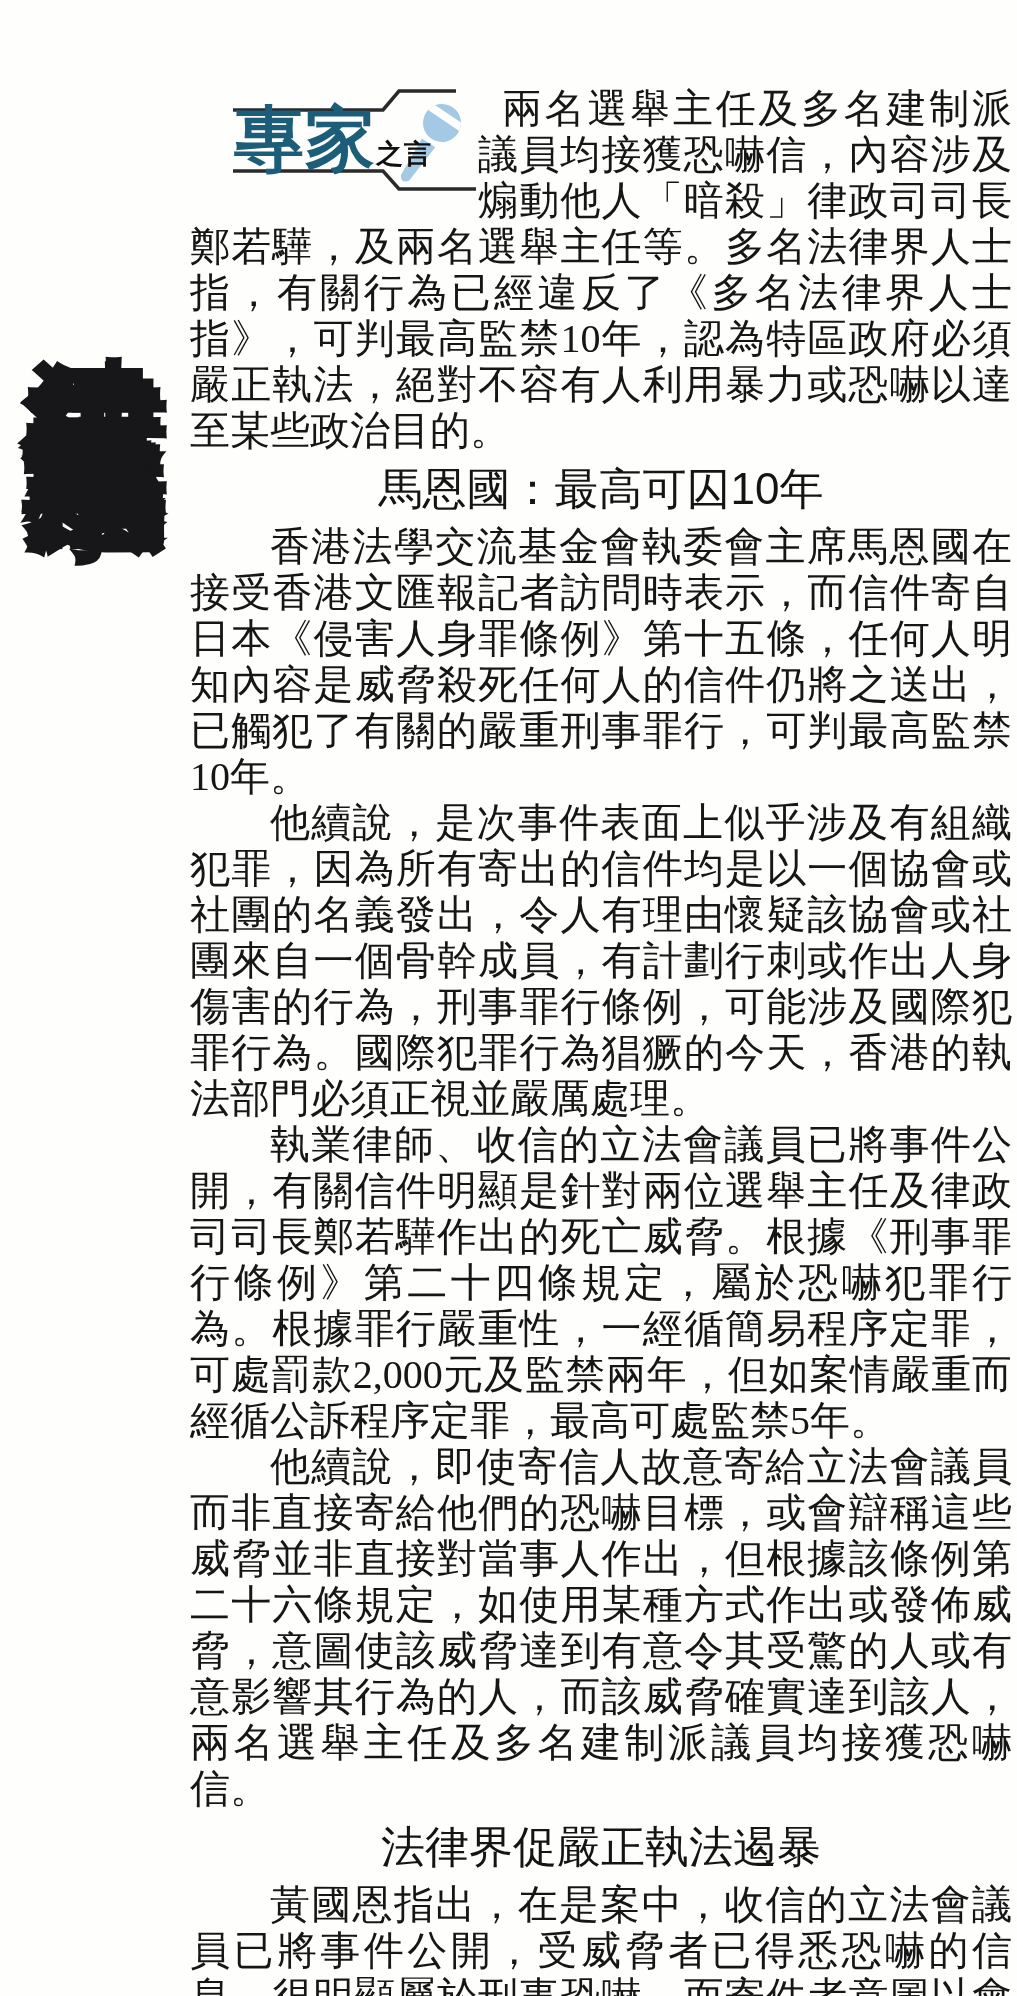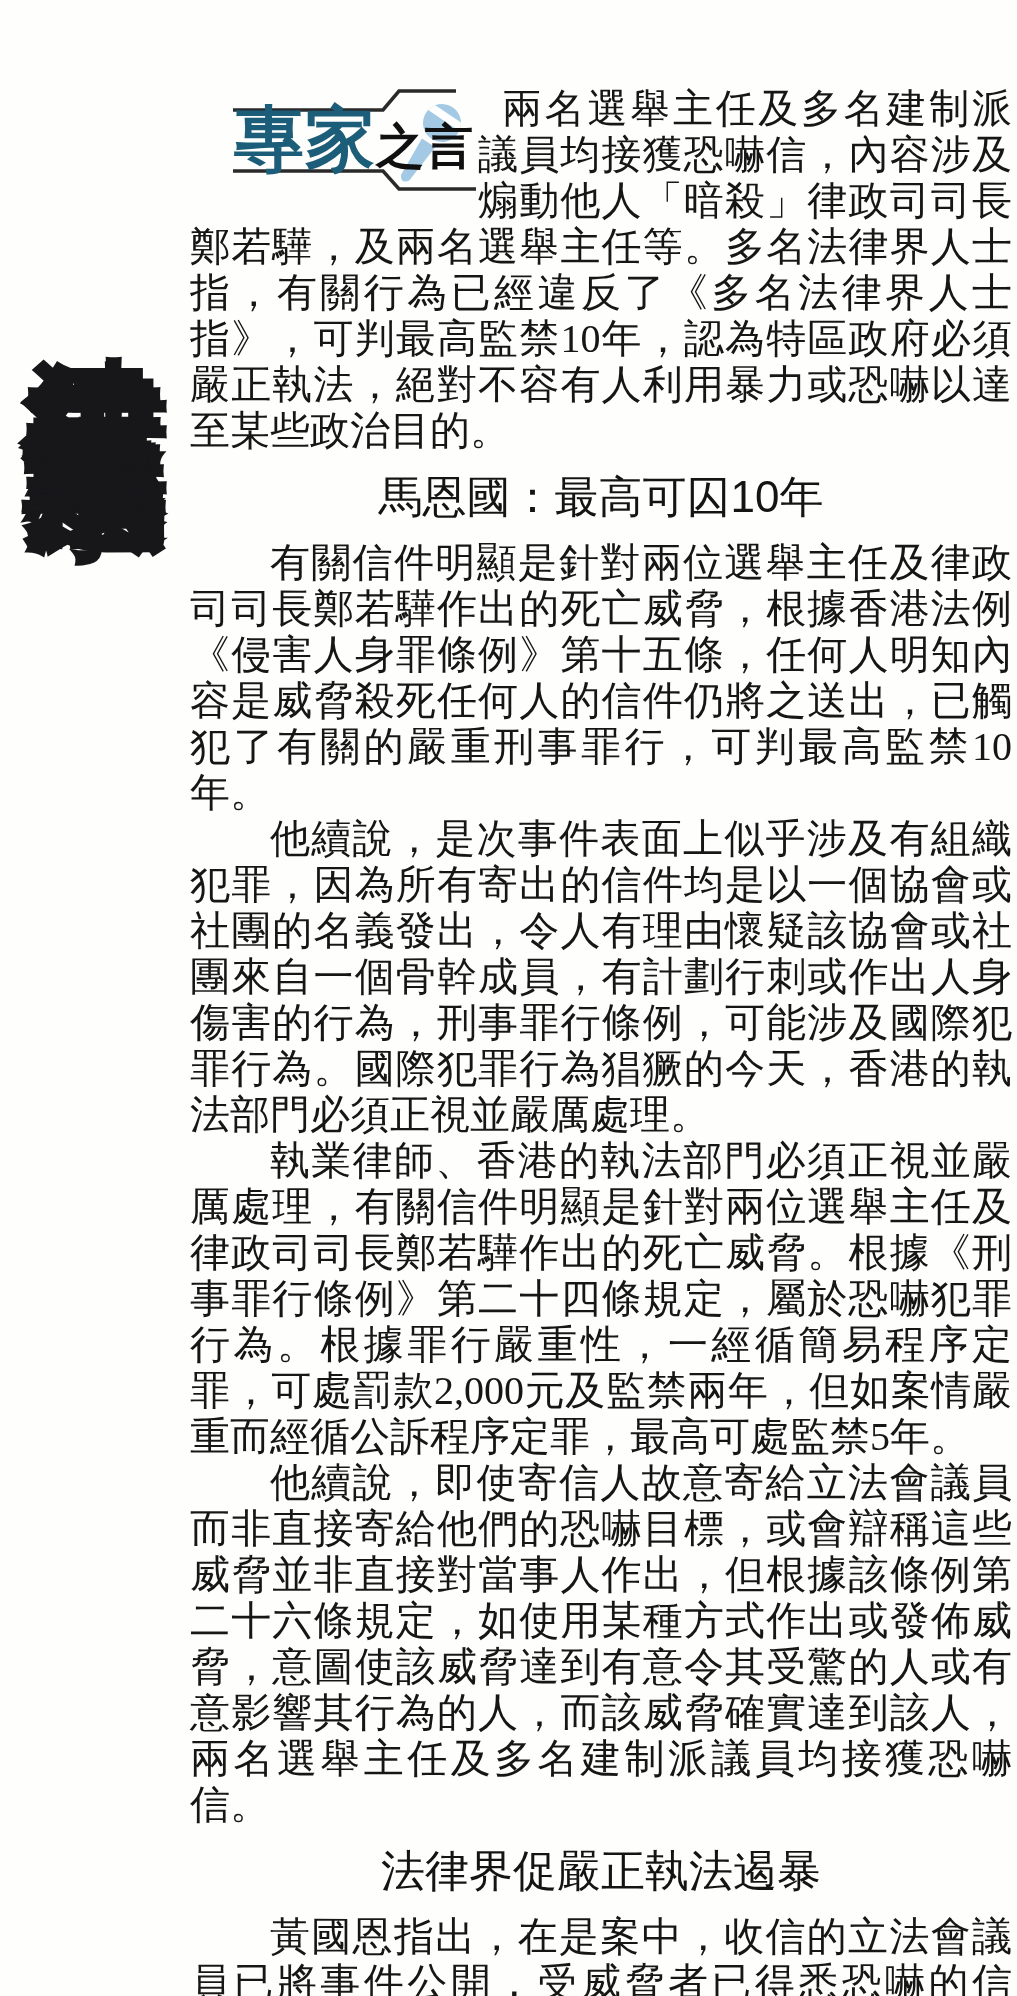--- a/index.html
+++ b/index.html
@@ -49,30 +49,30 @@
     position:absolute; left:0; top:0;
     overflow:visible;
   }
   .badge-label {
     position:absolute; left:44px; top:30px;
     white-space:nowrap;
     font-family:"Liberation Sans","DejaVu Sans",sans-serif;
     font-weight:700;
   }
   .badge-strong { font-size:70px; letter-spacing:1px; }
-  .badge-rest   { font-size:48px; color:#101010; letter-spacing:1px; }
+  .badge-rest   { font-size:27px; color:#101010; letter-spacing:1px; }
   
   .section-heading {
     clear:both;
     text-align:center;
     font-family:"Liberation Sans","DejaVu Sans",sans-serif;
     font-weight:500;
     font-size:44px;
     line-height:46px;
-    margin:20px 0;
+    margin:12px 0;
     color:#141414;
   }
 </style>
 </head>
 <body>
 
 <div class="page">
 
   <div class="headline-vertical">法律界促嚴正執法遏暴</div>
 
@@ -97,23 +97,23 @@
       </svg>
       <div class="badge-label">
         <span class="badge-strong" style="color:#1c5e79">專家</span><span class="badge-rest">之言</span>
       </div>
     </div>
 
     <p class="lead">兩名選舉主任及多名建制派議員均接獲恐嚇信，內容涉及煽動他人「暗殺」律政司司長鄭若驊，及兩名選舉主任等。多名法律界人士指，有關行為已經違反了《多名法律界人士指》，可判最高監禁10年，認為特區政府必須嚴正執法，絕對不容有人利用暴力或恐嚇以達至某些政治目的。</p>
 
     <h2 class="section-heading">馬恩國：最高可囚10年</h2>
 
-    <p class="para">有關信件明顯是針對兩位選舉主任及律政司司長鄭若驊作出的死亡威脅，根據香港法例《侵害人身罪條例》第十五條，任何人明知內容是威脅殺死任何人的信件仍將之送出，已觸犯了有關的嚴重刑事罪行，可判最高監禁10年。</p>
+    <p class="para">香港法學交流基金會執委會主席馬恩國在接受香港文匯報記者訪問時表示，而信件寄自日本《侵害人身罪條例》第十五條，任何人明知內容是威脅殺死任何人的信件仍將之送出，已觸犯了有關的嚴重刑事罪行，可判最高監禁10年。</p>
     <p class="para">他續說，是次事件表面上似乎涉及有組織犯罪，因為所有寄出的信件均是以一個協會或社團的名義發出，令人有理由懷疑該協會或社團來自一個骨幹成員，有計劃行刺或作出人身傷害的行為，刑事罪行條例，可能涉及國際犯罪行為。國際犯罪行為猖獗的今天，香港的執法部門必須正視並嚴厲處理。</p>
-    <p class="para">執業律師、香港的執法部門必須正視並嚴厲處理，有關信件明顯是針對兩位選舉主任及律政司司長鄭若驊作出的死亡威脅。根據《刑事罪行條例》第二十四條規定，屬於恐嚇犯罪行為。根據罪行嚴重性，一經循簡易程序定罪，可處罰款2,000元及監禁兩年，但如案情嚴重而經循公訴程序定罪，最高可處監禁5年。</p>
+    <p class="para">執業律師、收信的立法會議員已將事件公開，有關信件明顯是針對兩位選舉主任及律政司司長鄭若驊作出的死亡威脅。根據《刑事罪行條例》第二十四條規定，屬於恐嚇犯罪行為。根據罪行嚴重性，一經循簡易程序定罪，可處罰款2,000元及監禁兩年，但如案情嚴重而經循公訴程序定罪，最高可處監禁5年。</p>
     <p class="para">他續說，即使寄信人故意寄給立法會議員而非直接寄給他們的恐嚇目標，或會辯稱這些威脅並非直接對當事人作出，但根據該條例第二十六條規定，如使用某種方式作出或發佈威脅，意圖使該威脅達到有意令其受驚的人或有意影響其行為的人，而該威脅確實達到該人，兩名選舉主任及多名建制派議員均接獲恐嚇信。</p>
 
     <h2 class="section-heading">法律界促嚴正執法遏暴</h2>
 
     <p class="para">黃國恩指出，在是案中，收信的立法會議員已將事件公開，受威脅者已得悉恐嚇的信息，很明顯屬於刑事恐嚇，而寄件者意圖以會殺死選舉主任及律政司這威嚇手段影響他們DQ「港獨」分子的決定，案情十分嚴重，或會影響將來選舉主任或其他公職人員無畏無懼執行選舉法例的決心，警方必須徹查。</p>
 
   </div>
 
 </div>
 

